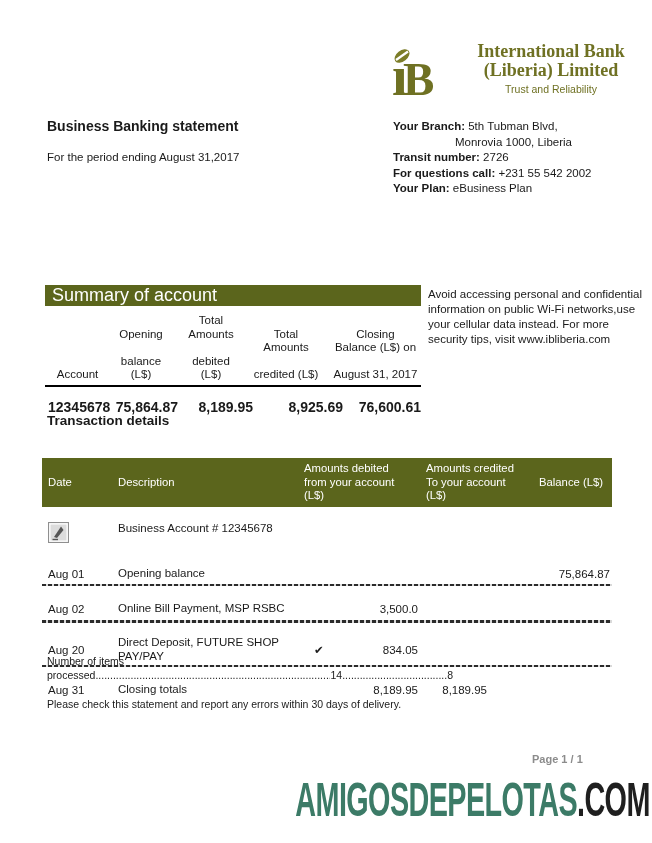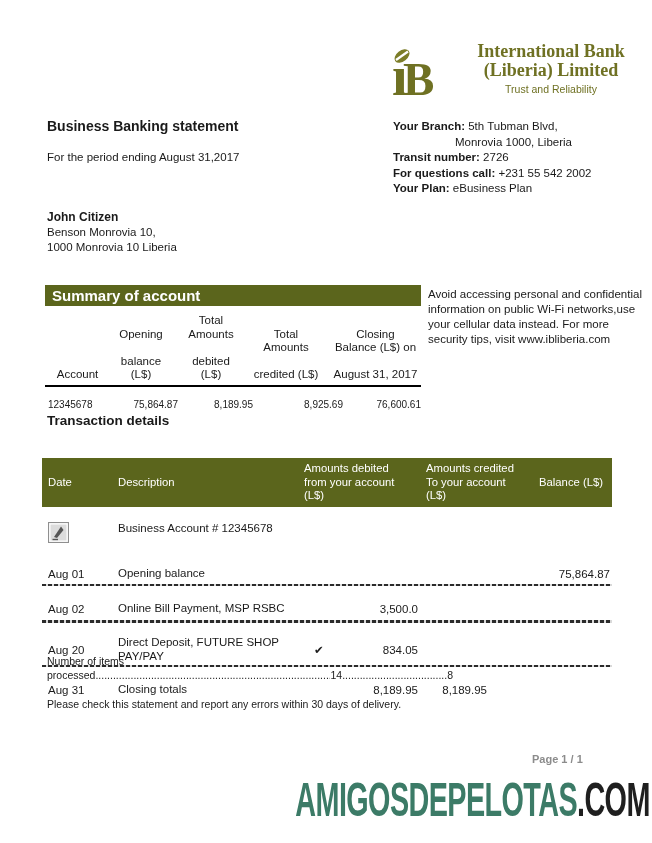--- a/index.html
+++ b/index.html
@@ -22,30 +22,30 @@
   .branch-info { position:absolute; left:393px; top:119px; font-size:11.5px; line-height:15.5px; width:250px; }
   .branch-line .lbl { font-weight:bold; }
   .branch-line.indent { padding-left:62px; }
 
   
   .customer { position:absolute; left:47px; top:210px; font-size:11.5px; line-height:15px; }
   .customer .name { font-weight:bold; font-size:12px; }
 
   
   .summary { position:absolute; left:45px; top:285px; width:376px; }
-  .section-bar { background:#5b651c; color:#fff; font-weight:bold; font-size:15px;
+  .section-bar { background:#5b651c; color:#fff; font-weight:normal; font-size:18px;
                  height:21px; line-height:21px; padding-left:7px; }
   .sum-head { display:grid; grid-template-columns:65px 70px 70px 80px 1fr;
               align-items:end; font-size:11.5px; line-height:13.5px;
               padding:8px 0 3px 0; border-bottom:2px solid #000; }
   .sum-head .c { text-align:center; padding-right:8px; }
   .sum-head .c.account { text-align:center; padding-right:0; }
   .sum-head .c.closing { padding-right:0; }
   .sum-vals { display:grid; grid-template-columns:65px 75px 75px 90px 1fr;
-              font-size:10px; padding-top:12px; }
+              font-size:14px; padding-top:12px;font-weight:bold; }
   .sum-vals .v { text-align:right; padding-right:7px; }
   .sum-vals .v.account { text-align:left; padding-left:3px; padding-right:0; }
   .sum-vals .v.closing { padding-right:0; }
 
   .security-note { position:absolute; left:428px; top:287px; width:219px;
                    font-size:11.5px; line-height:15px; }
 
   
   .txn-title { position:absolute; left:47px; top:413px; font-size:13.5px; font-weight:bold; }
   .txn-table { position:absolute; left:42px; top:458px; width:570px; font-size:11.5px; }
@@ -118,25 +118,20 @@
       <span class="lbl">Transit number: </span><span>2726</span>
     </div>
     <div class="branch-line">
       <span class="lbl">For questions call: </span><span>+231 55 542 2002</span>
     </div>
     <div class="branch-line">
       <span class="lbl">Your Plan: </span><span>eBusiness Plan</span>
     </div>
   </div>
 
-  <div class="customer">
-    <div class="name">John Citizen</div>
-    <div>Benson Monrovia 10,</div>
-    <div>1000 Monrovia 10 Liberia</div>
-  </div>
 
   <div class="summary">
     <div class="section-bar">Summary of account</div>
     <div class="sum-head">
       <div class="c account">Account</div>
       <div class="c">
         <div>Opening</div>
         <div>&nbsp;</div>
         <div>balance</div>
         <div>(L$)</div>

